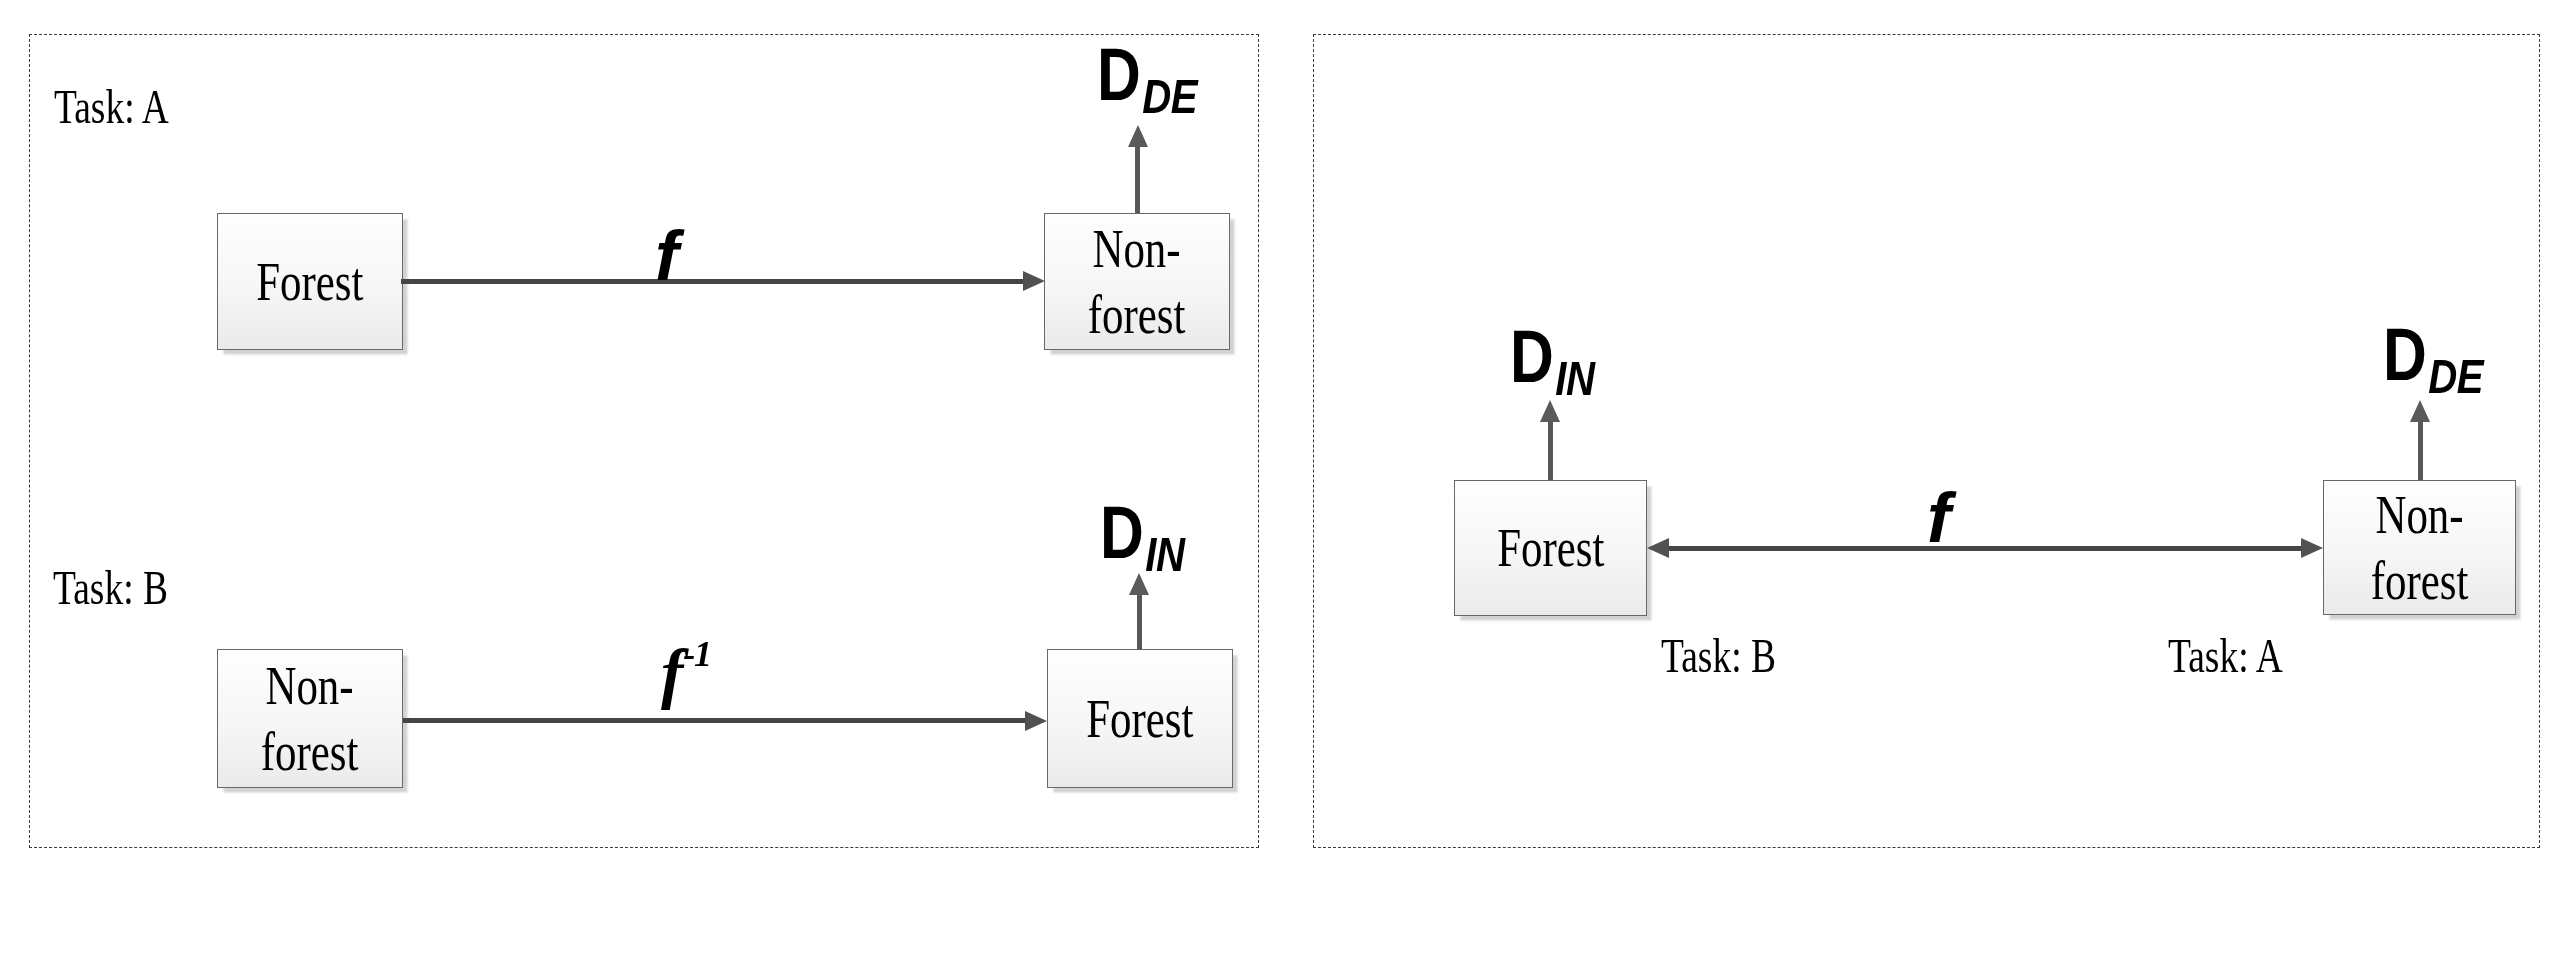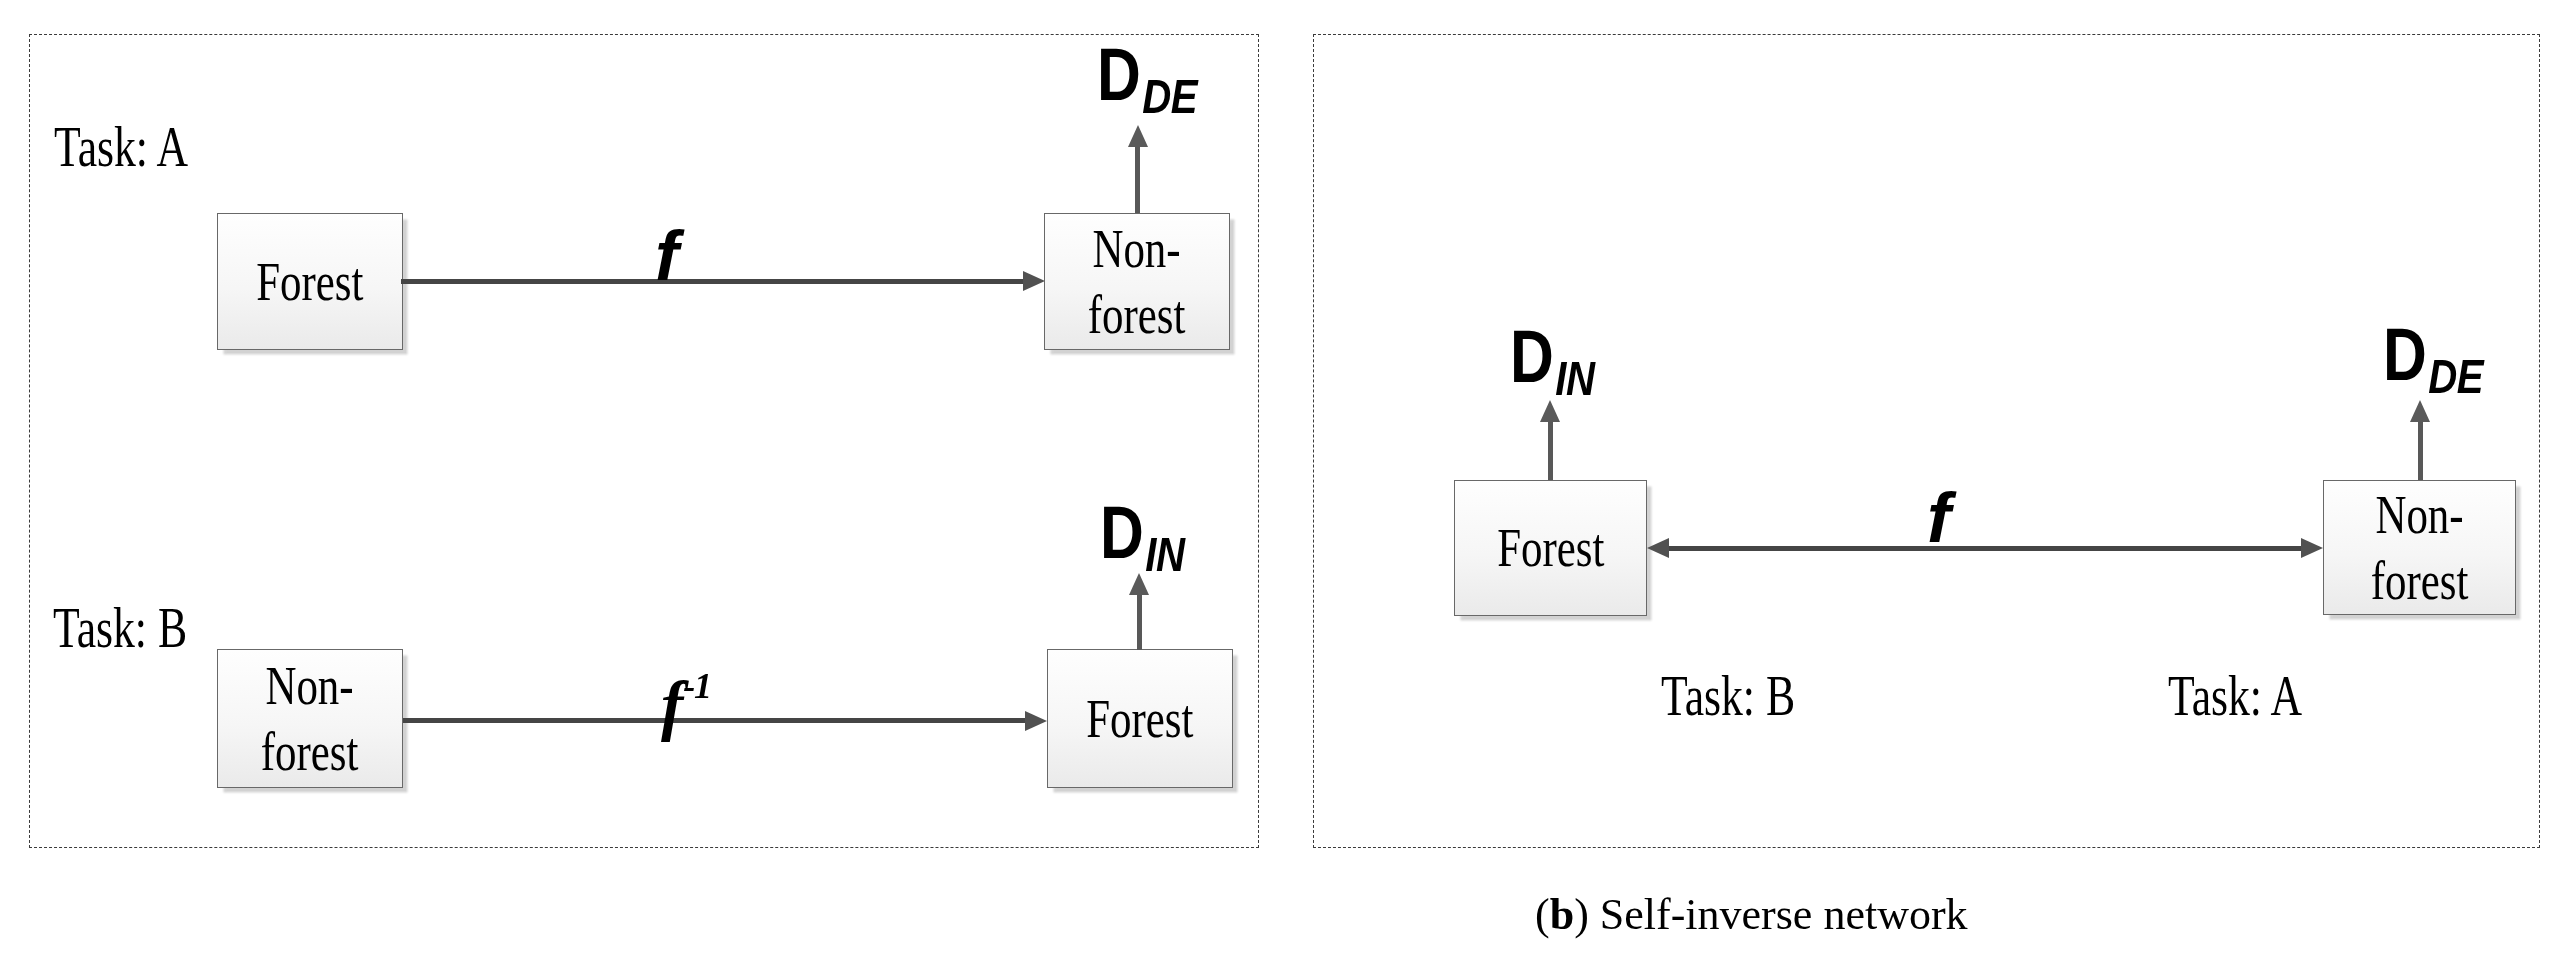--- a/index.html
+++ b/index.html
@@ -21,21 +21,21 @@
   }
   .node .line { display:block; transform:scaleX(0.78); transform-origin:50% 50%; white-space:nowrap; }
   
   .hline { position:absolute; height:4.7px; background:#454545; }
   .vline { position:absolute; width:4.7px; background:#585858; }
   .tri { position:absolute; width:0; height:0; }
   .tri.right { border-top:10px solid transparent; border-bottom:10px solid transparent; border-left:22px solid #515151; }
   .tri.left  { border-top:10px solid transparent; border-bottom:10px solid transparent; border-right:22px solid #515151; }
   .tri.up    { border-left:10px solid transparent; border-right:10px solid transparent; border-bottom:22px solid #5a5a5a; }
   
-  .task { position:absolute; font-size:56px; line-height:1; white-space:nowrap;margin-top:36px; }
+  .task { position:absolute; font-size:48px; line-height:1; white-space:nowrap; }
   .sq { display:inline-block; transform:scaleX(0.78); transform-origin:0 50%; }
   .fn { position:absolute; font-family:"Liberation Sans",sans-serif; font-style:italic; font-weight:700; font-size:71px; line-height:1; }
   .fninv { position:absolute; font-family:"Liberation Serif",serif; font-style:italic; font-weight:700; font-size:67px; line-height:1; white-space:nowrap; }
   .fninv .sup { font-size:36px; vertical-align:30px; letter-spacing:-1.2px; }
   .dset { position:absolute; font-family:"Liberation Sans",sans-serif; line-height:1; white-space:nowrap; transform:scaleX(0.82); transform-origin:0 50%; }
   .dset .main { font-size:74px; font-weight:700; }
   .dset .sub { font-size:49px; font-weight:700; font-style:italic; vertical-align:-13px; margin-left:1.8px; letter-spacing:-0.6px; }
   .caption { position:absolute; font-size:44px; line-height:1; white-space:nowrap; }
   .caption .bold { font-weight:700; }
 </style>
@@ -69,21 +69,21 @@
 
   <div class="task" style="left:53px;top:564px;"><span class="sq">Task: B</span></div>
 
   <div class="node" style="left:217px;top:649px;width:186px;height:139px;">
     <span class="line">Non-</span>
     <span class="line">forest</span>
   </div>
 
   <div class="hline" style="left:403px;top:718px;width:624px;"></div>
   <div class="tri right" style="left:1025px;top:711px;"></div>
-  <div class="fninv" style="left:661px;top:668px;">
+  <div class="fninv" style="left:661px;top:636px;">
     <span>f</span><span class="sup">-1</span>
   </div>
 
   <div class="node" style="left:1047px;top:649px;width:186px;height:139px;">
     <span class="line">Forest</span>
   </div>
 
   <div class="vline" style="left:1137px;top:593px;height:57px;"></div>
   <div class="tri up" style="left:1129px;top:573px;"></div>
   <div class="dset" style="left:1100px;top:496px;">
@@ -115,18 +115,15 @@
 
   <div class="vline" style="left:2418px;top:420px;height:60px;"></div>
   <div class="tri up" style="left:2410px;top:400px;"></div>
   <div class="dset" style="left:2383px;top:318px;">
     <span class="main">D</span><span class="sub">DE</span>
   </div>
 
   <div class="task" style="left:1661px;top:632px;"><span class="sq">Task: B</span></div>
   <div class="task" style="left:2168px;top:632px;"><span class="sq">Task: A</span></div>
 
-  <div class="caption" style="left:1535px;top:893px;">
-    <span>(</span><span class="bold">b</span><span>) Self-inverse network</span>
-  </div>
 
 </div>
 
 
 </body></html>

